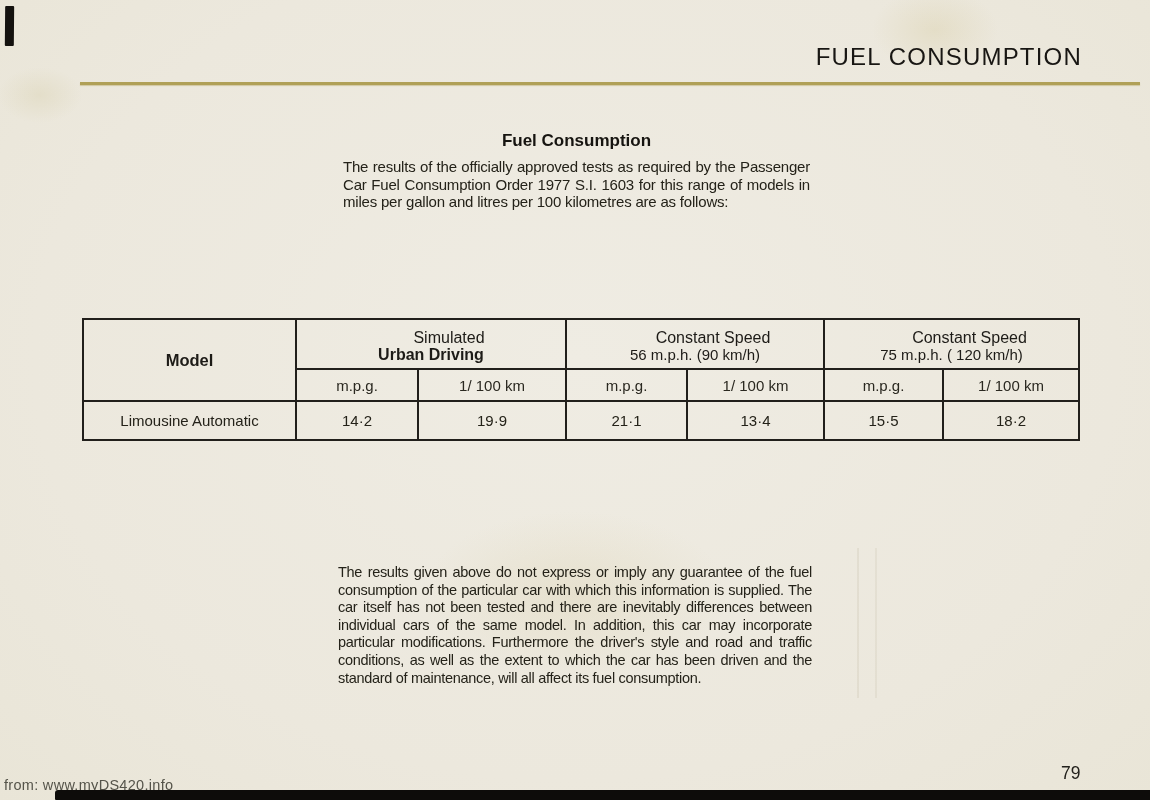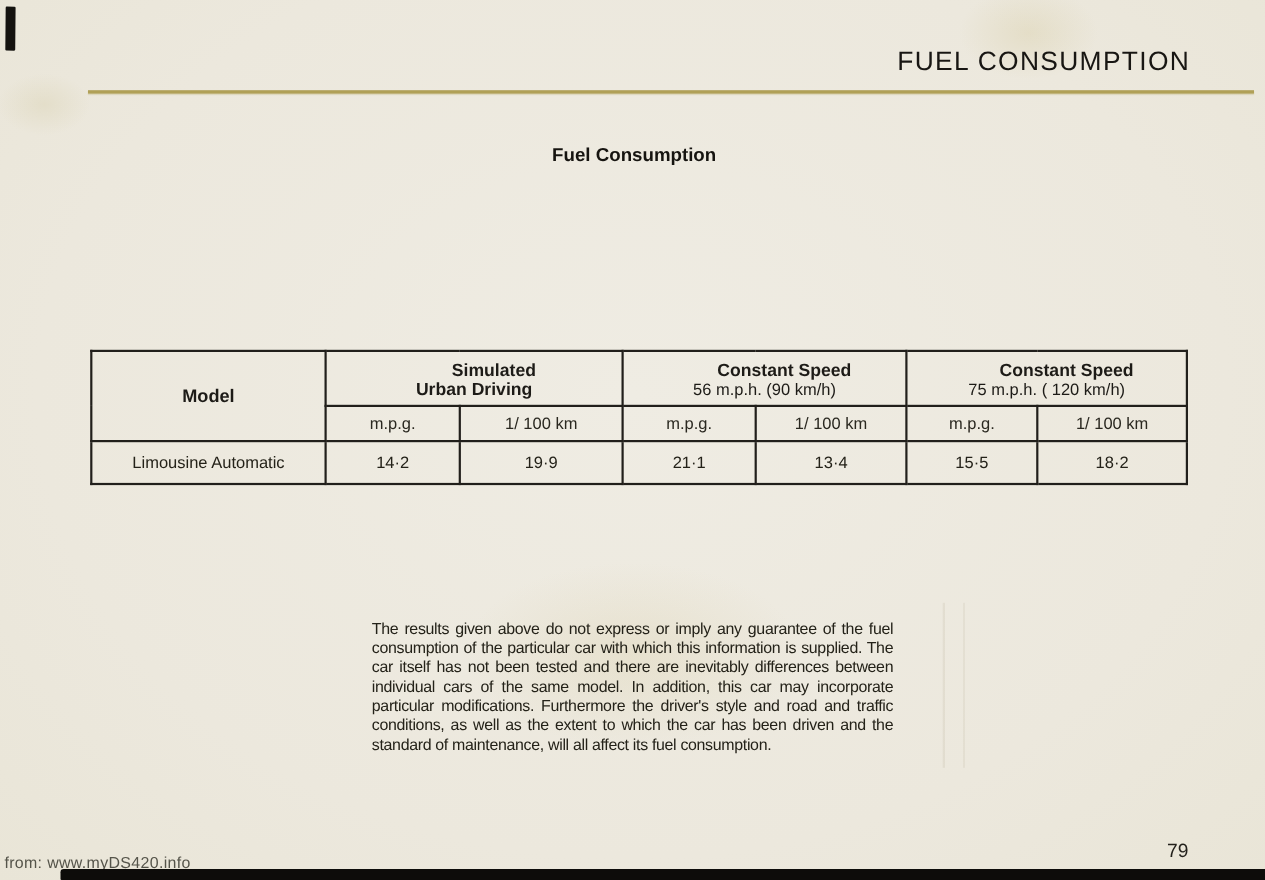--- a/index.html
+++ b/index.html
@@ -50,21 +50,21 @@
   }
   
   .fc-table {
     position: absolute; left: 82px; top: 318px; width: 996px;
     border-collapse: collapse; table-layout: fixed;
     color: #1d1b17;
   }
   .fc-table td { border: 2px solid #211f1b; padding: 0; text-align: center; vertical-align: middle; }
   .model-cell { font-size: 16.5px; font-weight: bold; margin-left: 35px; }
   .group-row td { height: 48px; }
-  .gl1 { font-size: 16px; font-weight: bold; line-height: 17px; padding-top: 3px; margin-left: 36px; }
+  .gl1 { font-size: 16px; font-weight: normal; line-height: 17px; padding-top: 3px; margin-left: 36px; }
   .gl2 { font-size: 15px; line-height: 17px; text-align: center; }
   .gl2-bold { font-weight: bold; font-size: 16px; }
   .sub-row td { height: 30px; font-size: 15px; color: #2a2820; margin-left: 28px; }
   .data-row td { height: 37px; font-size: 15px; color: #242219; }
   
   .note { position: absolute; left: 338px; top: 564px; width: 474px; }
   .note-heading {
     margin: 0 0 9px 0; font-size: 16.5px; font-weight: bold; color: #161410;
   }
   .note .para { font-size: 14.5px; line-height: 17.6px; letter-spacing: -0.3px; }
@@ -83,20 +83,21 @@
 <div class="page">
 
   <div class="streaks"></div>
   <div class="top-mark"></div>
 
   <div class="header-title">FUEL CONSUMPTION</div>
   <div class="rule"></div>
 
   <section class="intro">
     <h2 class="intro-heading">Fuel Consumption</h2>
+    <div class="para">The results of the officially approved tests as required by the Passenger Car Fuel Consumption Order 1977 S.I. 1603 for this range of models in miles per gallon and litres per 100 kilometres are as follows:</div>
   </section>
 
   <table class="fc-table">
     <colgroup>
       <col style="width:213px">
       <col style="width:122px">
         <col style="width:148px">
       <col style="width:121px">
         <col style="width:137px">
       <col style="width:119px">

